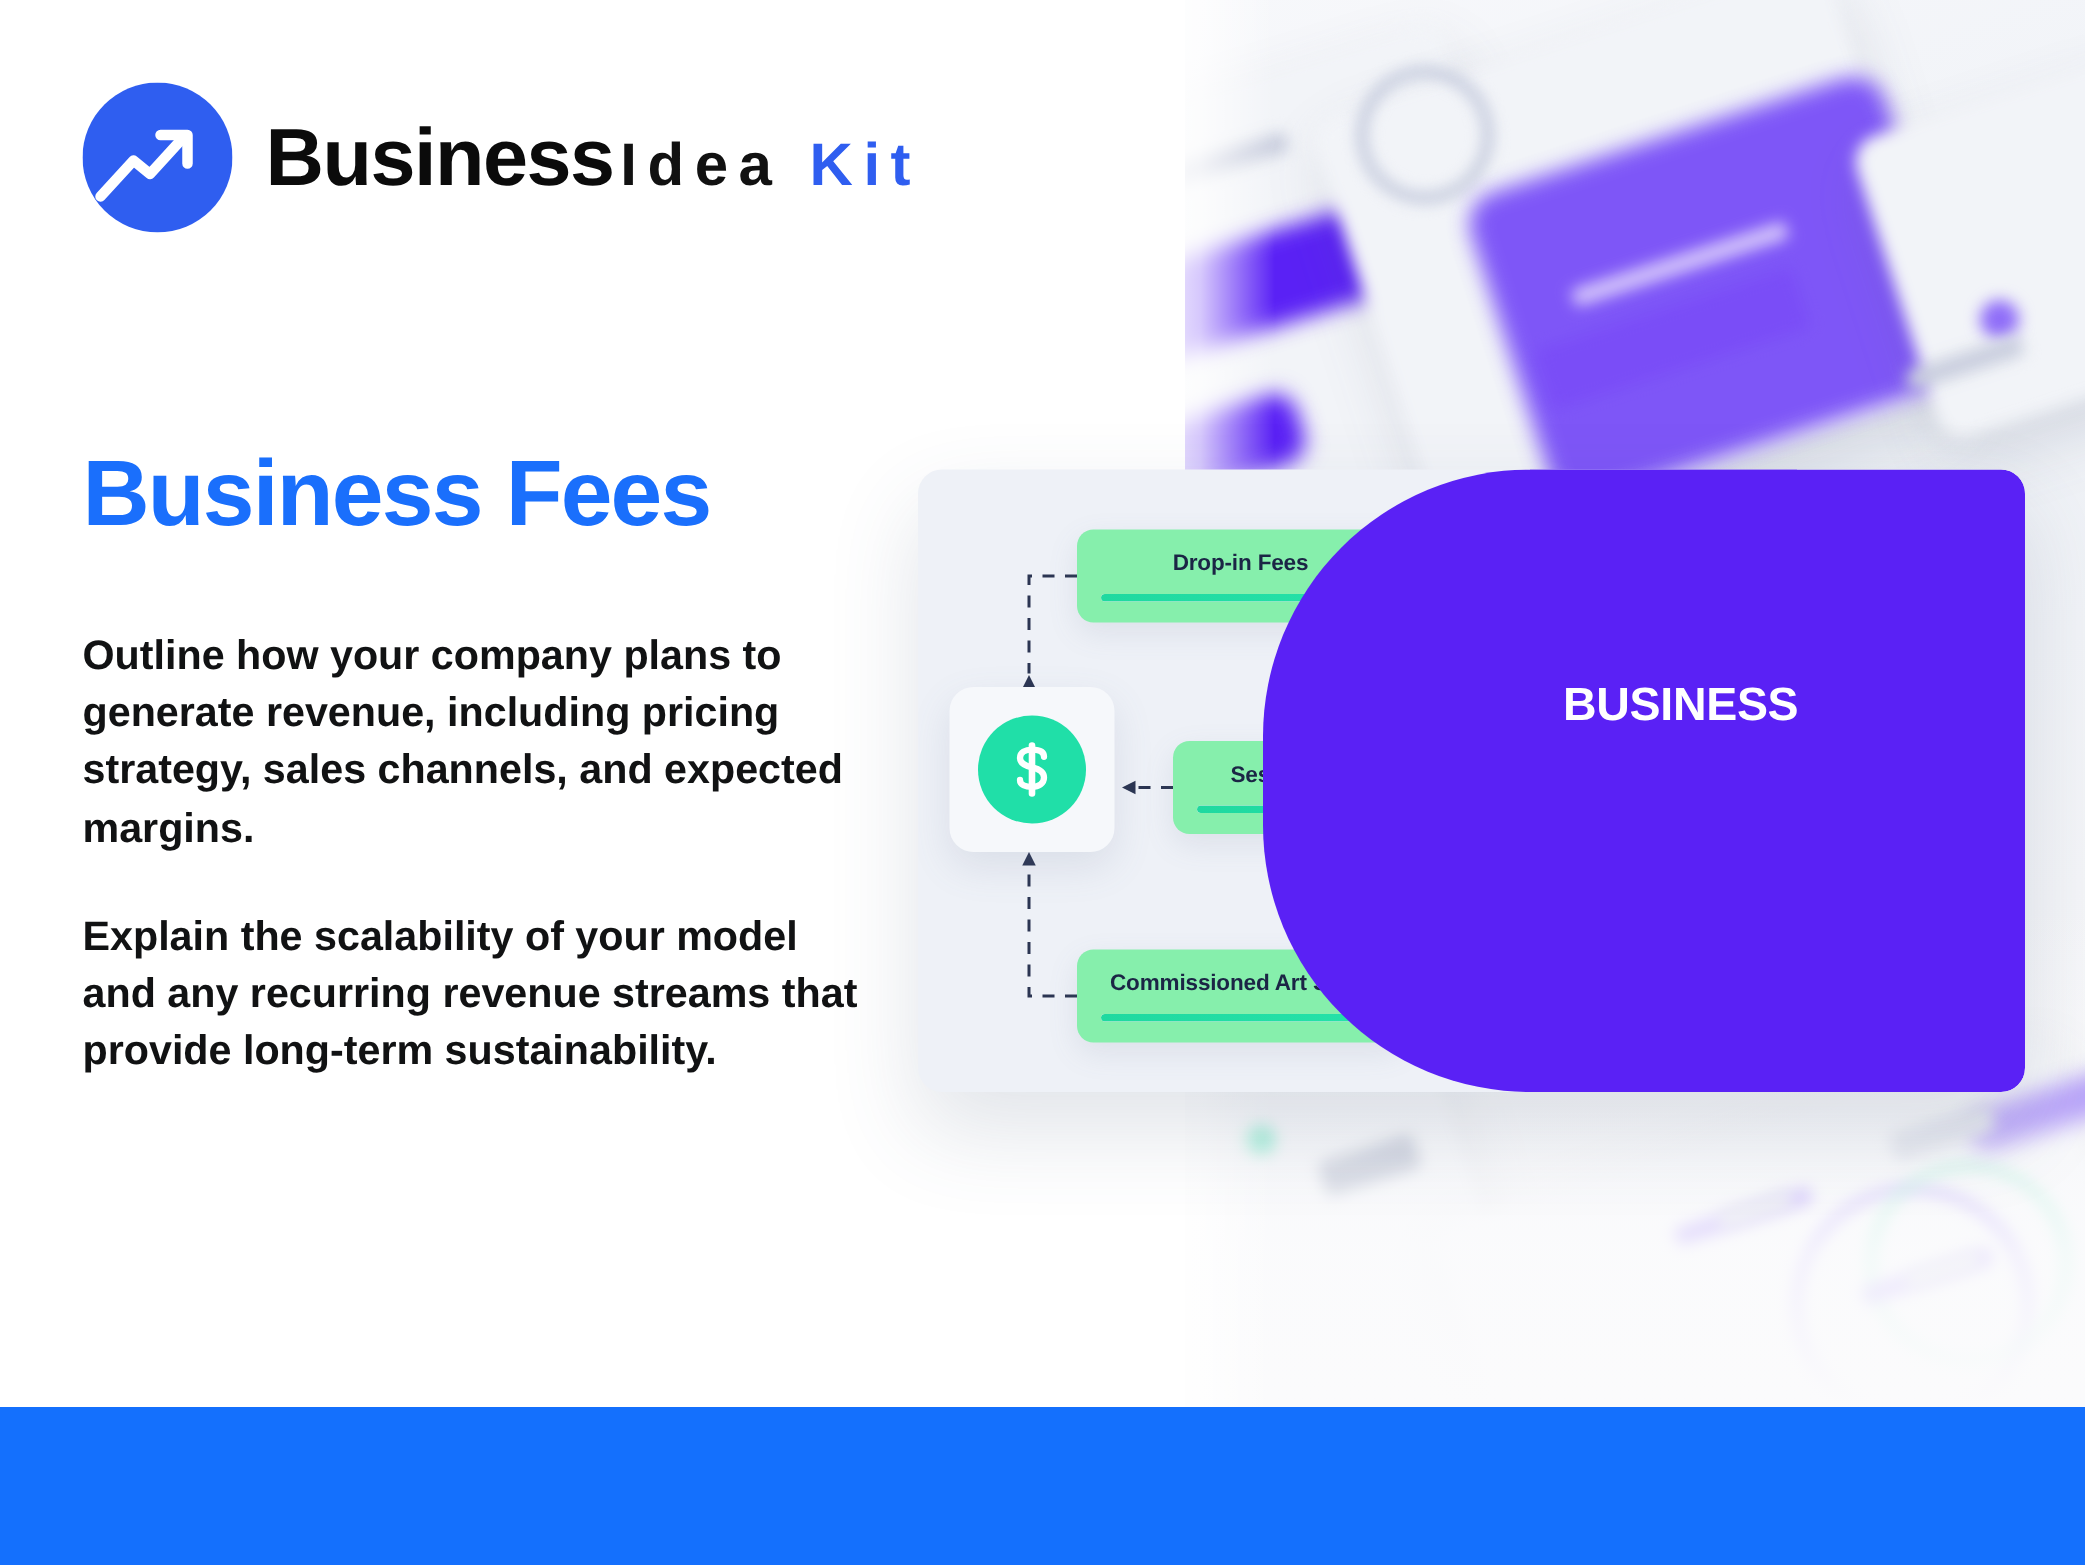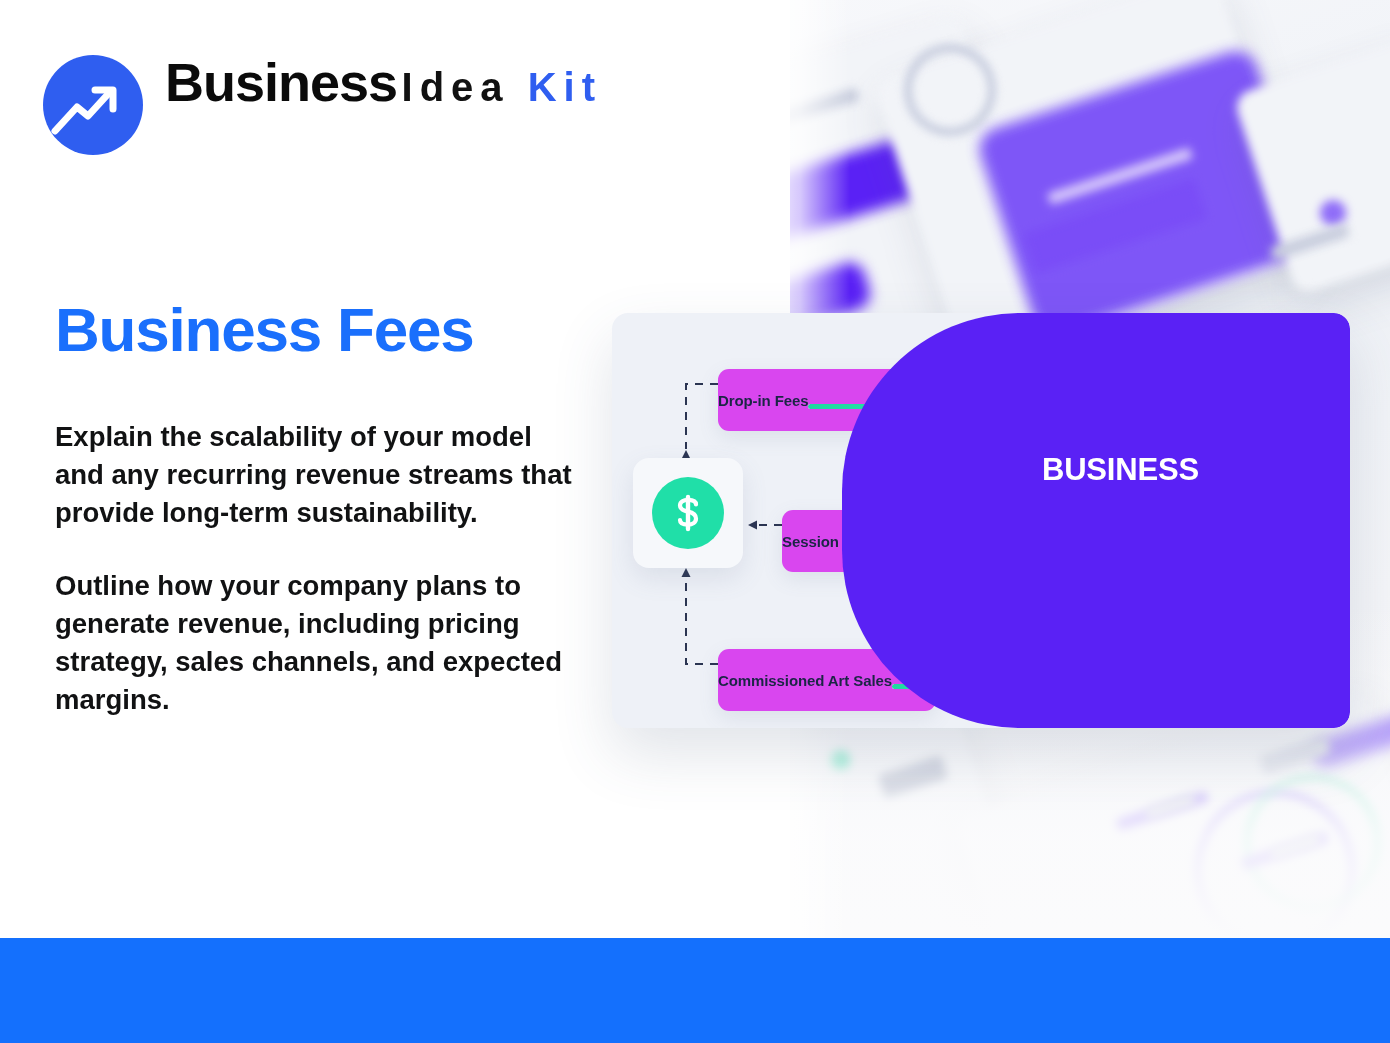--- a/index.html
+++ b/index.html
@@ -45,21 +45,21 @@
   }
 
   
   .bg-fade-left {
     position:absolute; left:760px; top:0; width:90px; height:938px;
     background:linear-gradient(90deg,#ffffff 0%,rgba(255,255,255,.75) 45%,rgba(255,255,255,0) 100%);
     pointer-events:none;
   }
 
   
-  .logo { position:absolute; left:43px; top:55px; display:flex; }
+  .logo { position:absolute; left:55px; top:55px; display:flex; align-items:center; }
   .logo-mark { width:100px; height:100px; flex:0 0 100px; }
   .logo-text { margin-left:22px; }
   .logo-line1 {
     font-size:54px; font-weight:bold; color:#0b0b0b; line-height:1;
     letter-spacing:-1px;
   }
   .logo-line2 {
     font-size:40px; font-weight:bold; color:#111111; line-height:1.05;
     letter-spacing:7px; margin-top:4px;
   }
@@ -100,25 +100,24 @@
     letter-spacing:-0.2px;
   }
   .panel-sub {
     margin-top:17px; font-size:13.5px; color:#ecdfff; line-height:1.52;
   }
 
   
   .diagram { position:absolute; left:0; top:0; width:470px; height:415px; }
 
   .node {
-    position:absolute; background:#d946ef; border-radius:11px;
+    position:absolute; background:#86efac; border-radius:11px;
     box-shadow:0 7px 20px rgba(100,115,150,.13);
-    display:flex; flex-direction:row; align-items:center;
+    display:flex; flex-direction:column; align-items:center;
     justify-content:center;
-    margin-top:16px;
   }
   .node-label {
     font-size:15px; font-weight:bold; color:#1b2545; white-space:nowrap;
     letter-spacing:-0.1px;
   }
   .node-bar {
     margin-top:12px; height:5px; border-radius:3px; background:#e2e6ee;
     position:relative; overflow:hidden;
   }
   .node-bar > span {
@@ -210,22 +209,22 @@
       <span class="logo-line2">
         <span>Idea</span>
         <span class="kit">Kit</span>
       </span>
     </span>
   </div>
 
   <h1 class="title">Business Fees</h1>
 
   <div class="body-copy">
+    <p>Outline how your company plans to generate revenue, including pricing strategy, sales channels, and expected margins.</p>
     <p>Explain the scalability of your model and any recurring revenue streams that provide long-term sustainability.</p>
-    <p>Outline how your company plans to generate revenue, including pricing strategy, sales channels, and expected margins.</p>
   </div>
 
   <div class="info-card">
 
     <svg class="connectors" viewBox="0 0 470 415" width="470" height="415">
 
       <path d="M106 71 L74 71 L74 136" stroke="#2b3552" stroke-width="2" fill="none" stroke-dasharray="8 7"></path>
       <path d="M74 146 l-4.5 -9 l9 0 Z" fill="#2b3552" transform="rotate(180 74 141.5)"></path>
 
       <path d="M170 212 L145 212" stroke="#2b3552" stroke-width="2" fill="none" stroke-dasharray="8 7"></path>

